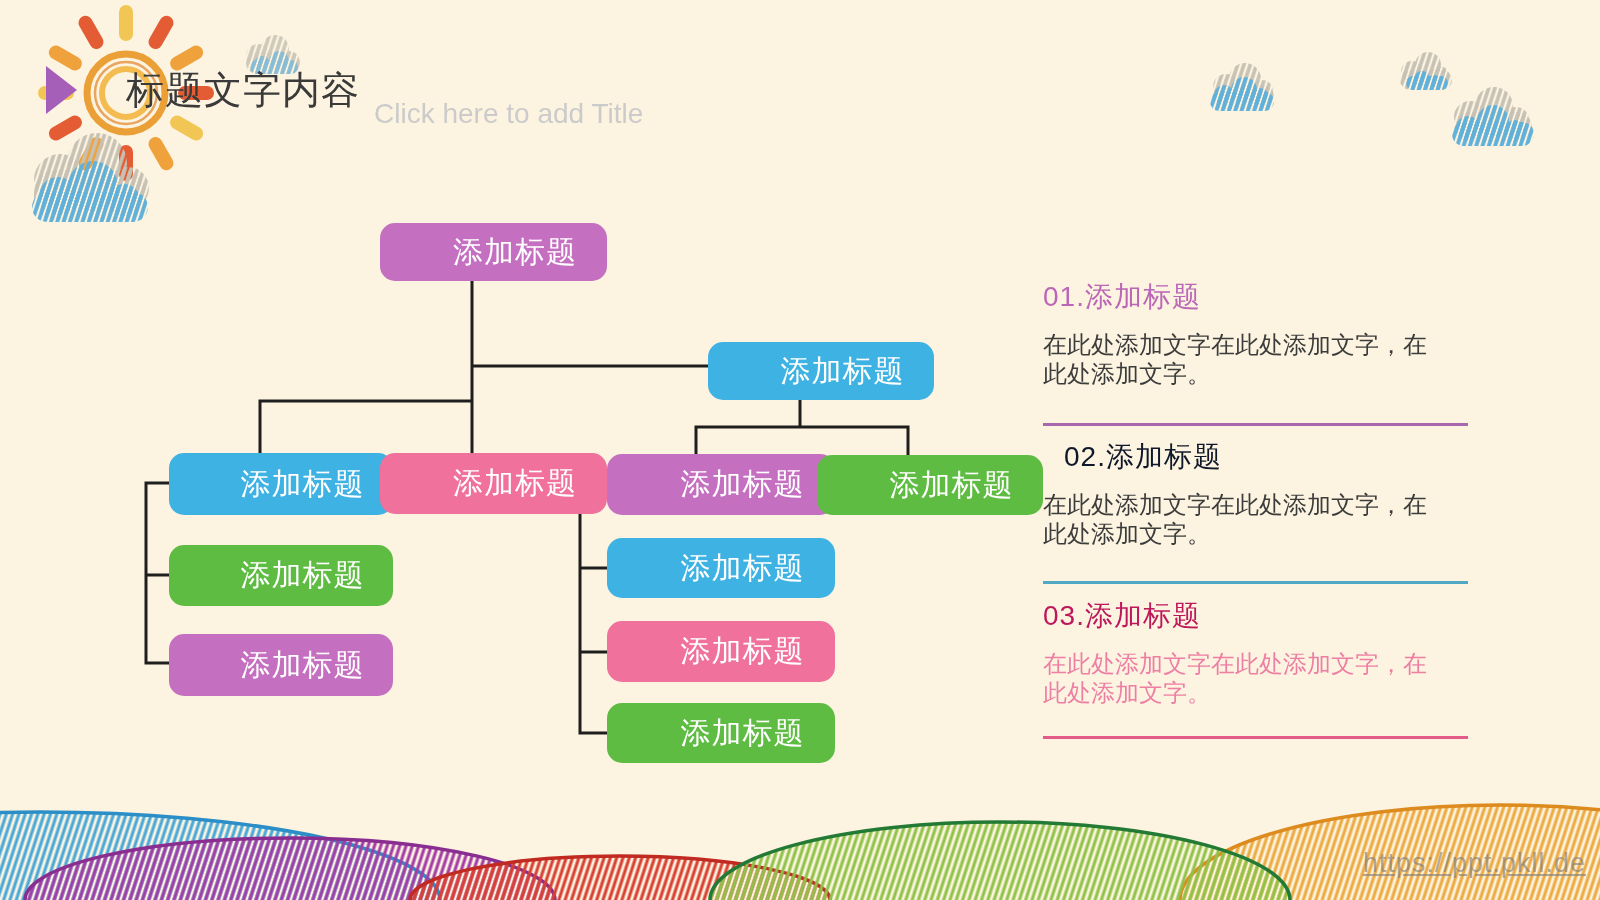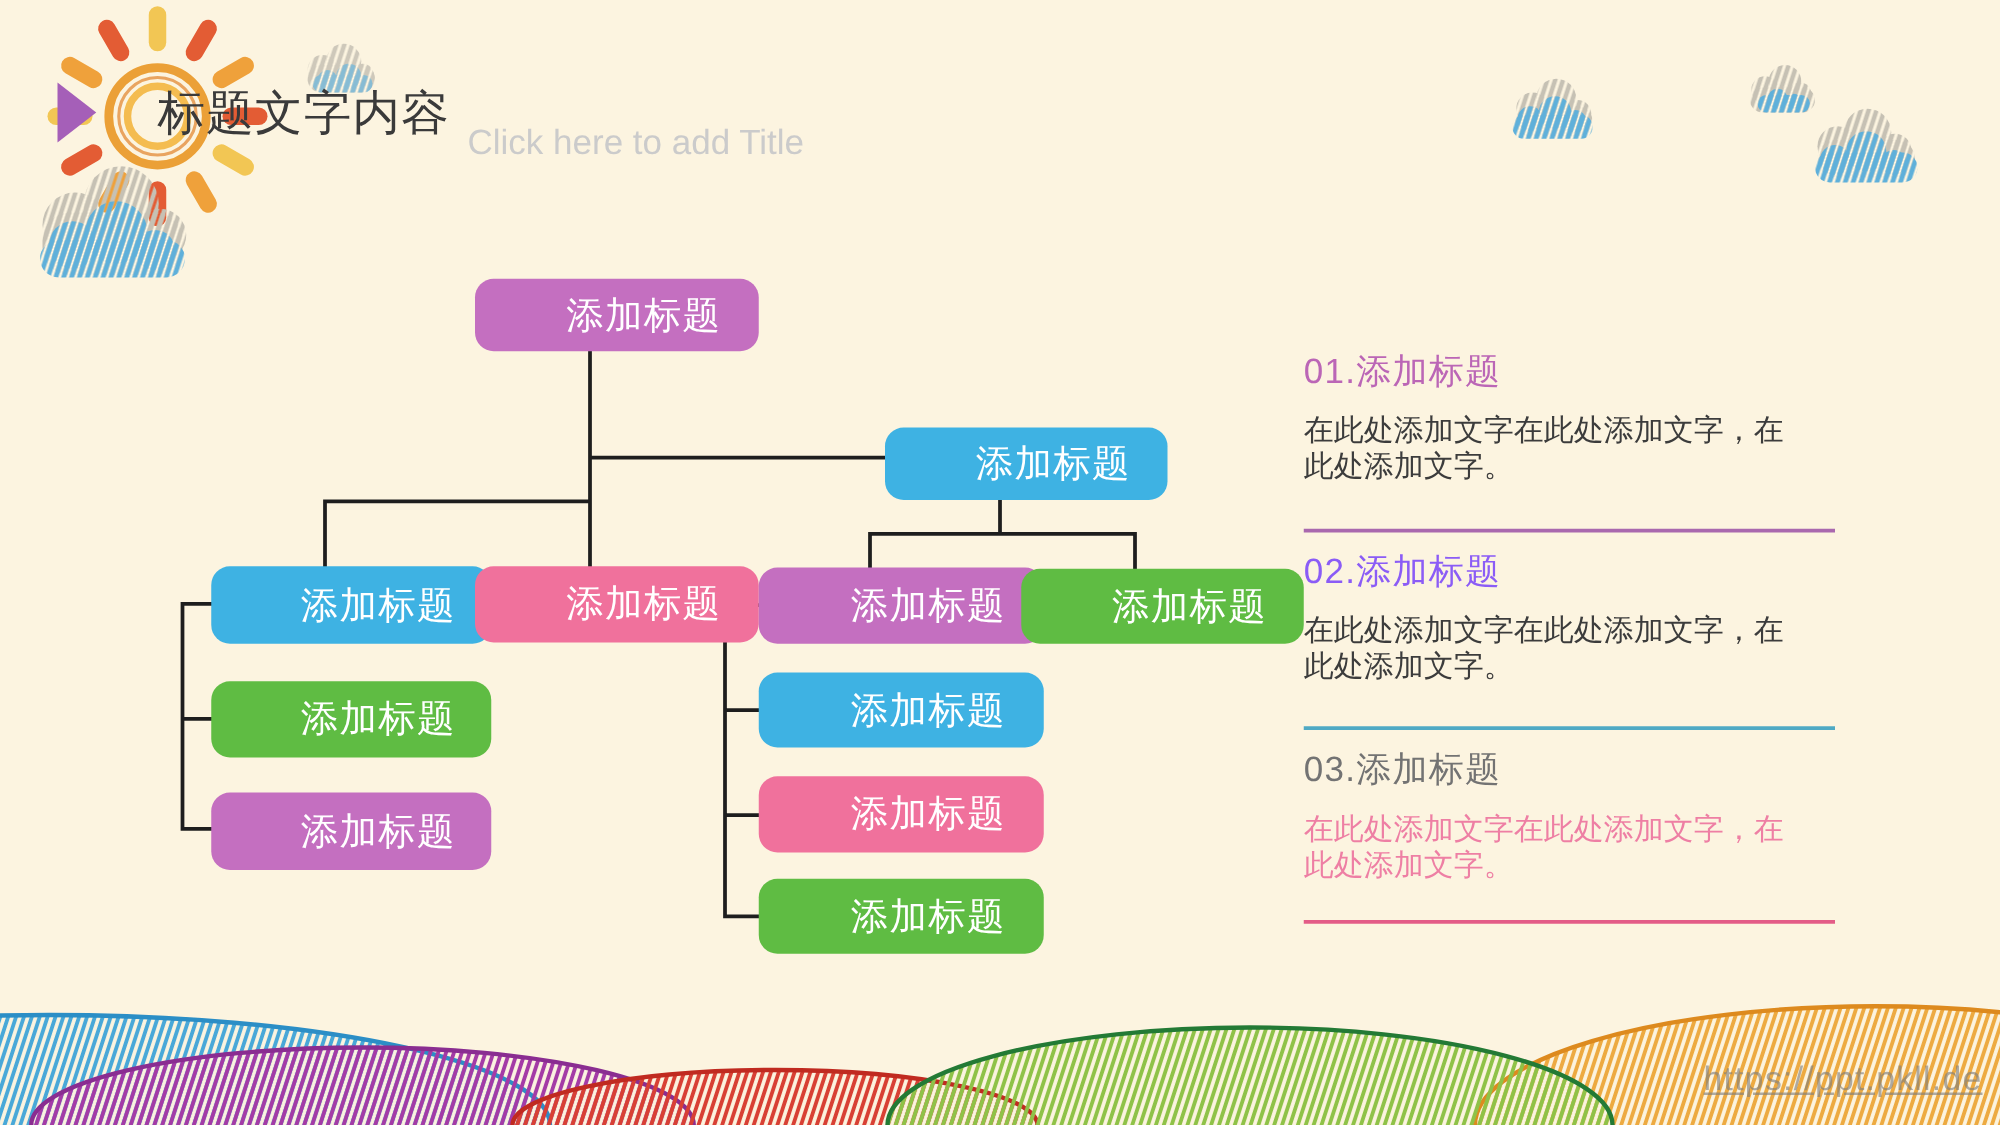--- a/index.html
+++ b/index.html
@@ -24,22 +24,22 @@
   .c-purple{background:#c46fc0;}
   .c-blue{background:#3eb2e3;}
   .c-pink{background:#f0719c;}
   .c-green{background:#5fbc43;}
   
   .section{position:absolute;left:1043px;width:430px;z-index:4;}
   .section-heading{font-size:28px;letter-spacing:1px;margin:0 0 14px 0;}
   .section-body{font-size:24px;line-height:29px;width:398px;color:#3c3c3c;margin:0;}
   .divider{position:absolute;left:1043px;width:425px;height:3px;z-index:4;}
   .h1c{color:#bb66b6;}  .d1c{background:#a968ae;}
-  .h2c{color:#8b5cf6;}  .d2c{background:#4fa9c4;}
-  .h3c{color:#737373;}  .d3c{background:#e35c87;}
+  .h2c{color:#0f172a;margin-left:21px;}  .d2c{background:#4fa9c4;}
+  .h3c{color:#be185d;}  .d3c{background:#e35c87;}
   .pinkbody{color:#ee7fa4;}
   
   .watermark{
     position:absolute;right:14px;bottom:21px;z-index:8;
     font-size:27px;color:rgba(125,125,125,0.62);letter-spacing:1px;text-decoration:underline;
   }
 </style>
 </head>
 <body>
 

